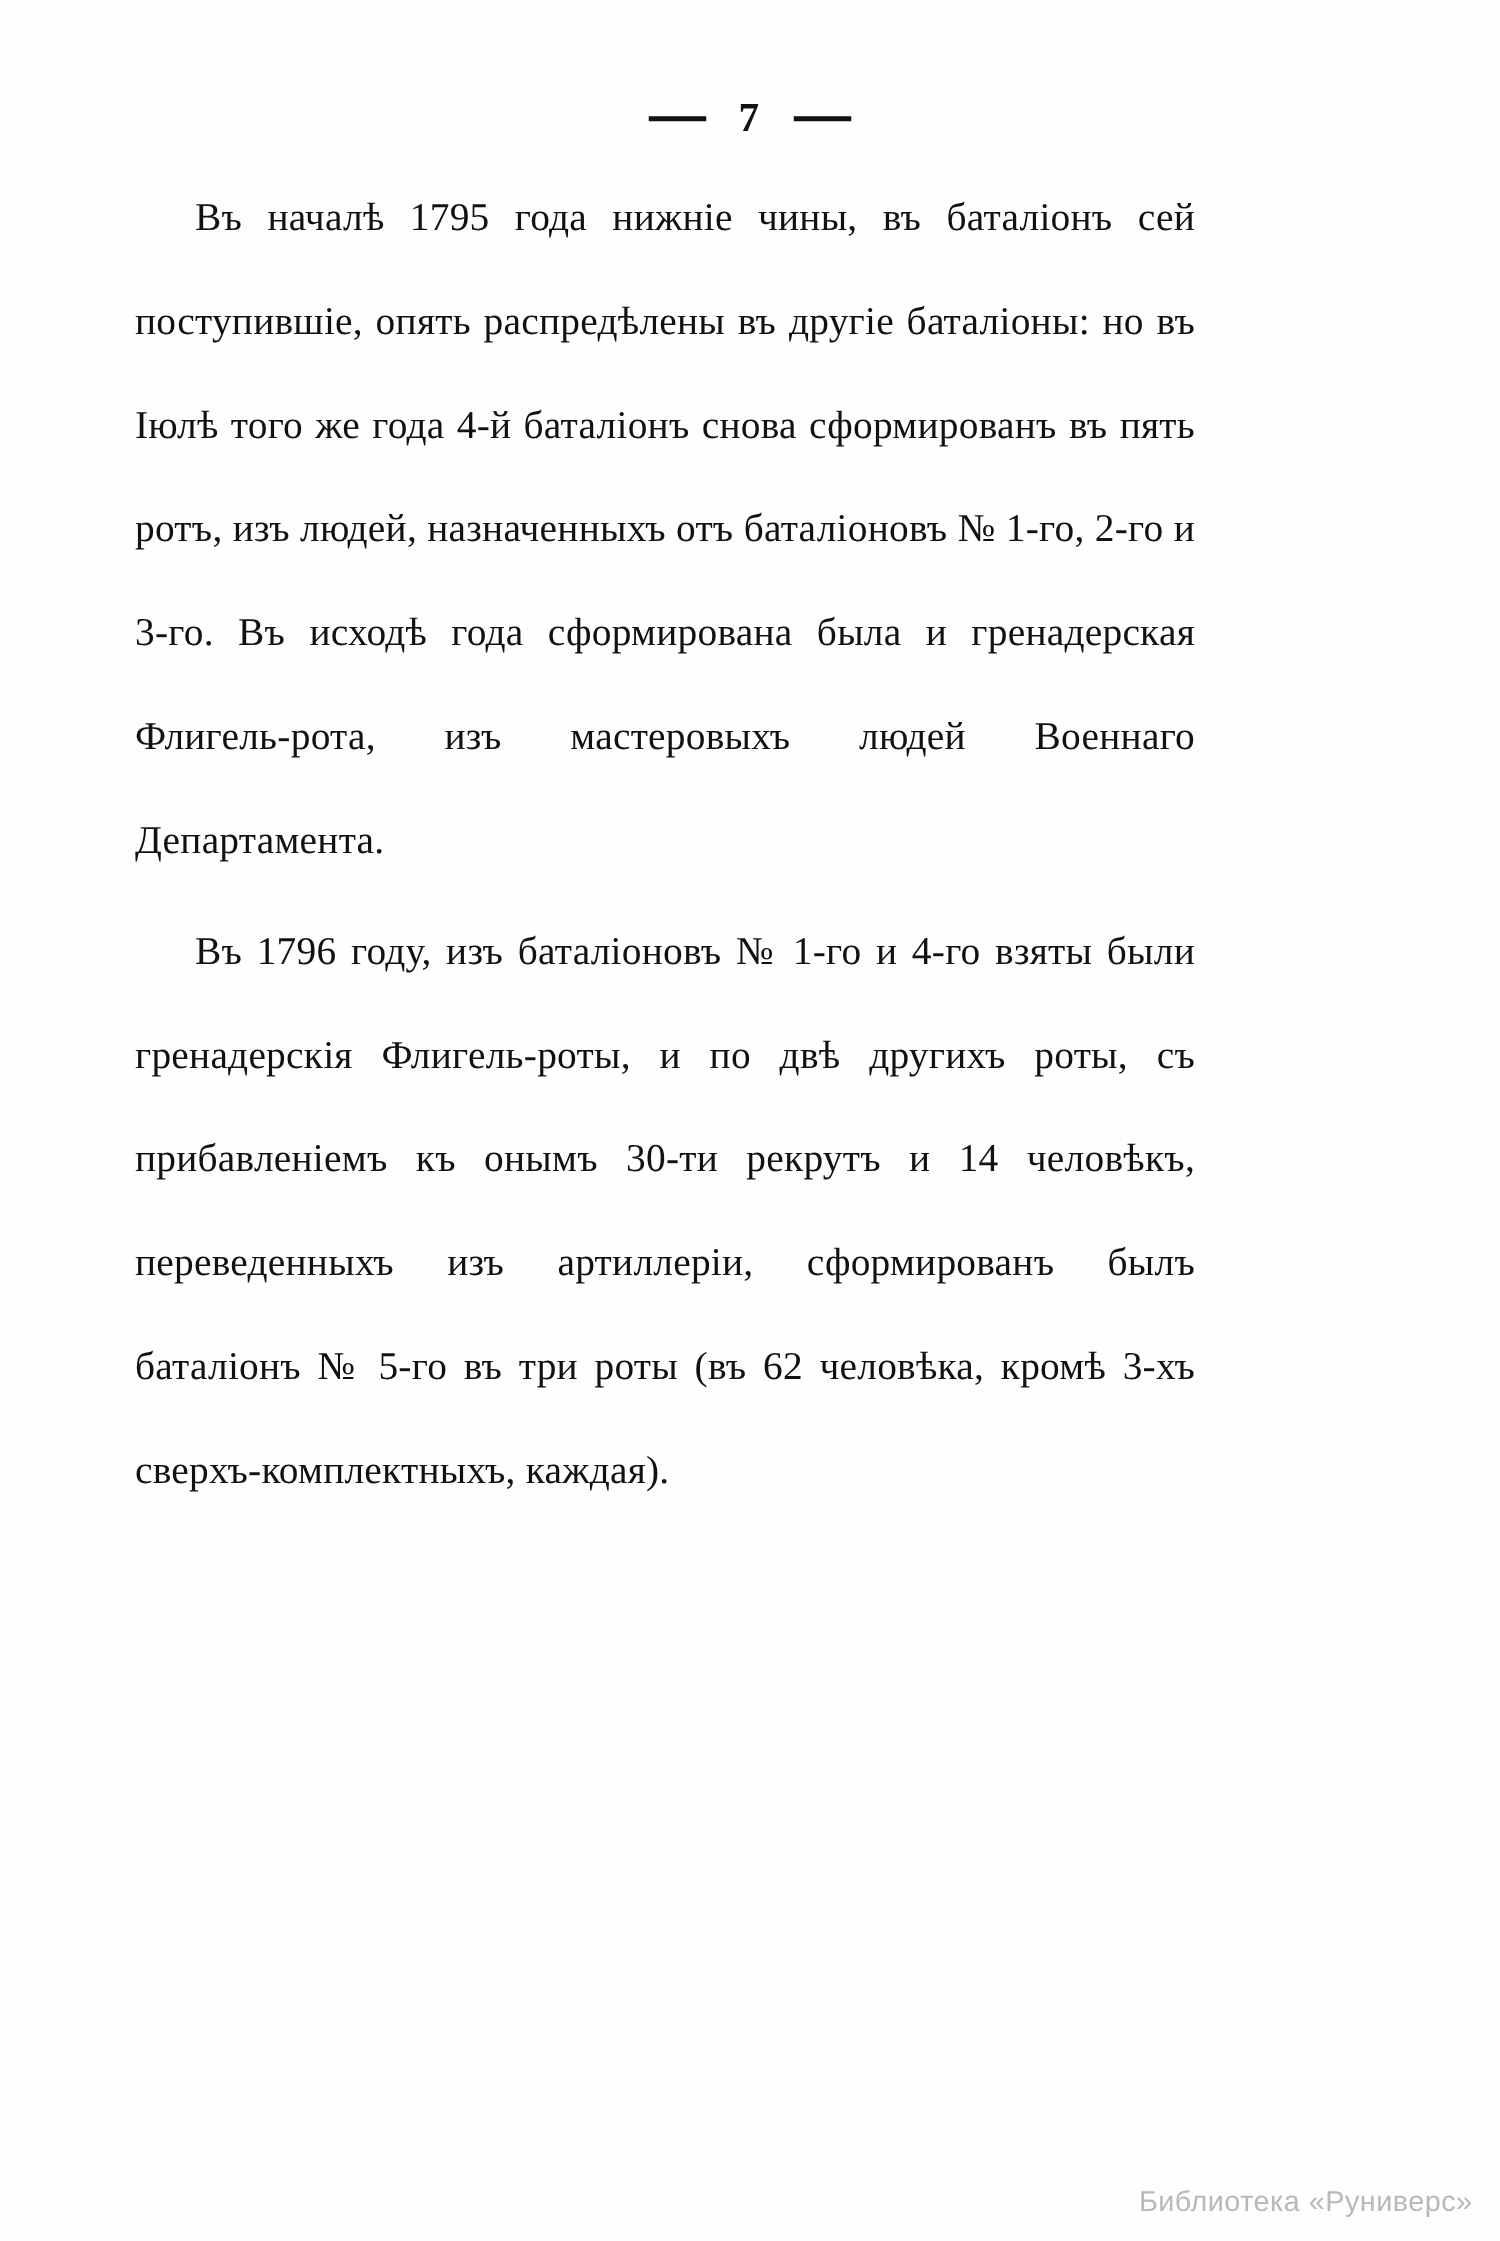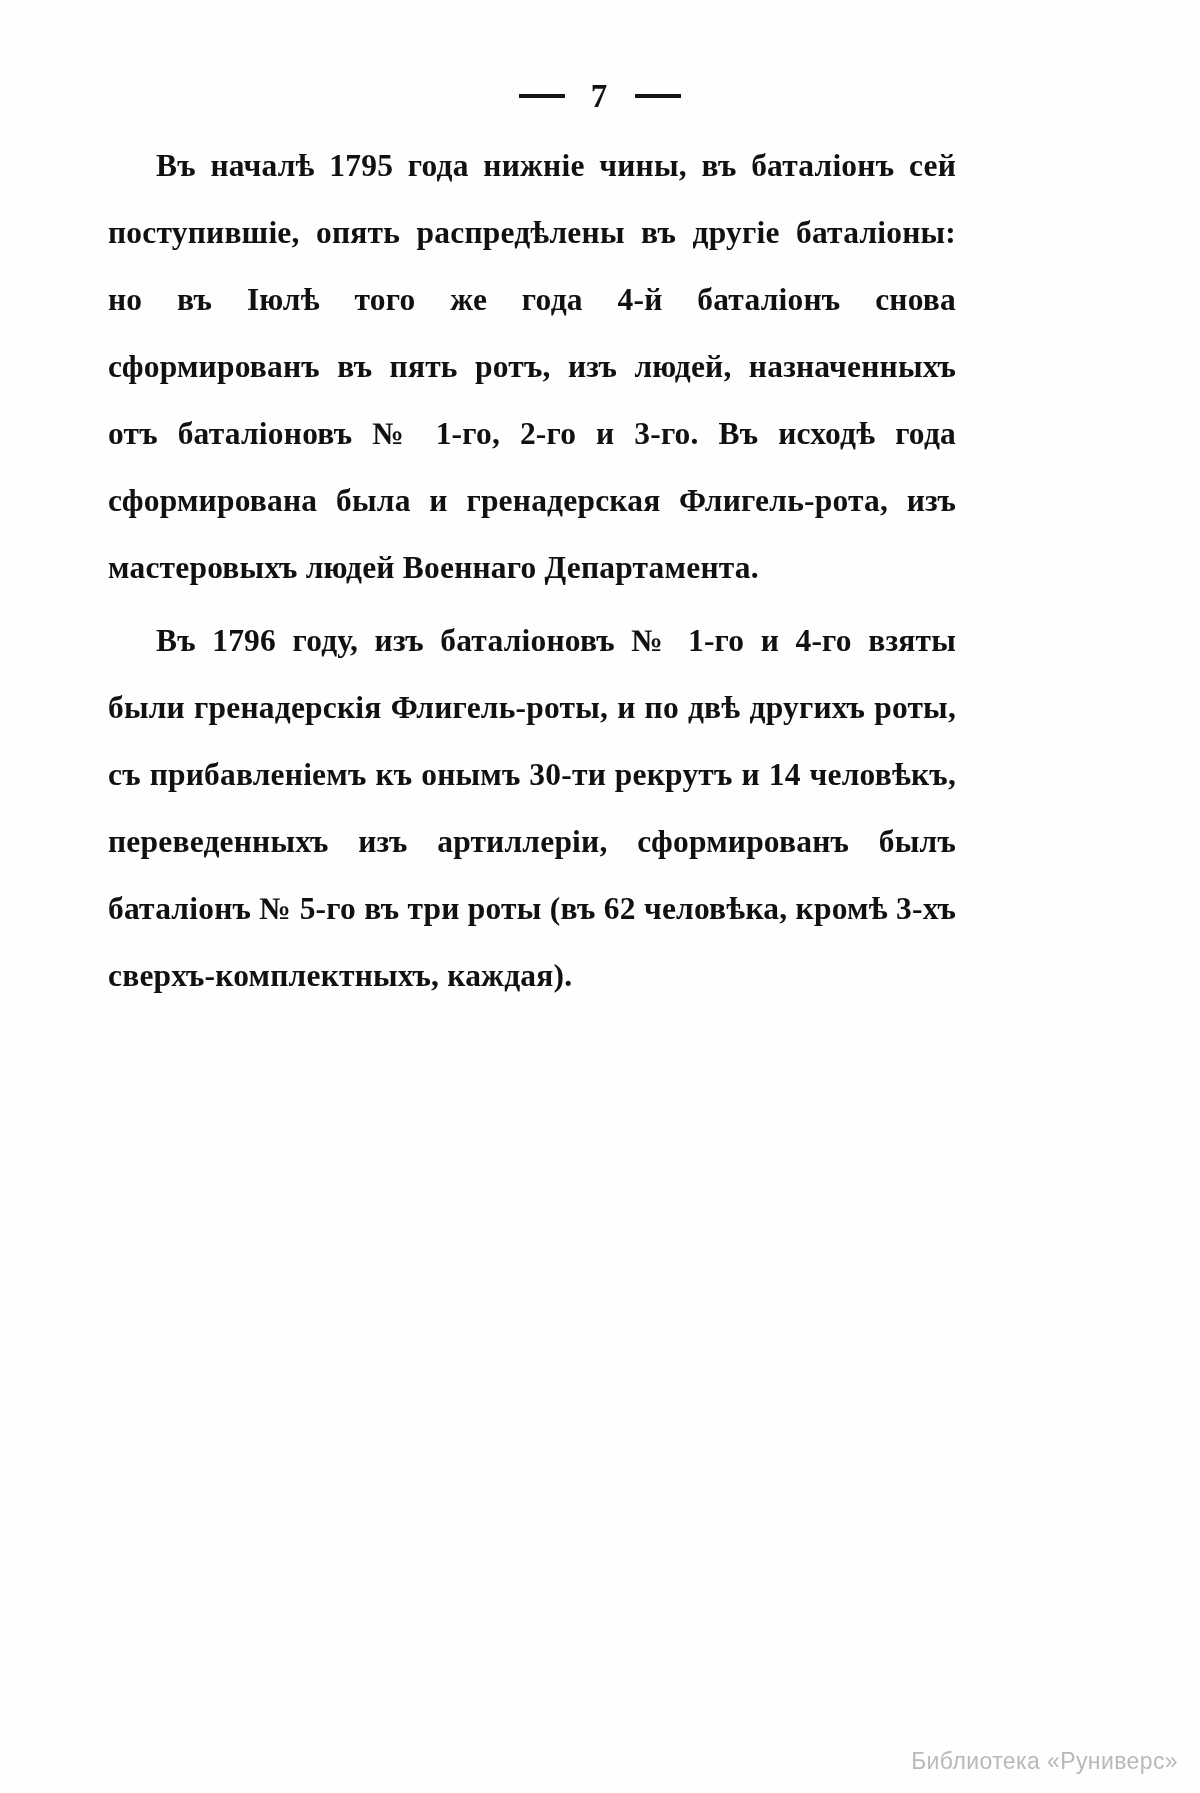--- a/index.html
+++ b/index.html
@@ -50,24 +50,24 @@
   }
   .content {
     position: absolute;
     top: 132px;
     left: 108px;
     width: 848px;
   }
   p.para {
     margin: 0 0 6px 0;
     font-size: 31.5px;
-    line-height: 67px;
+    line-height: 83px;
     text-align: justify;
     text-align-last: left;
-    font-weight: 700;
+    font-weight: 400;
     letter-spacing: 0.2px;
     color: #111111;
     font-family: "Liberation Serif", serif;
   }
   p.para.indent {
     text-indent: 48px;
   }
   .last-line-justify {
     text-align-last: justify;
   }

